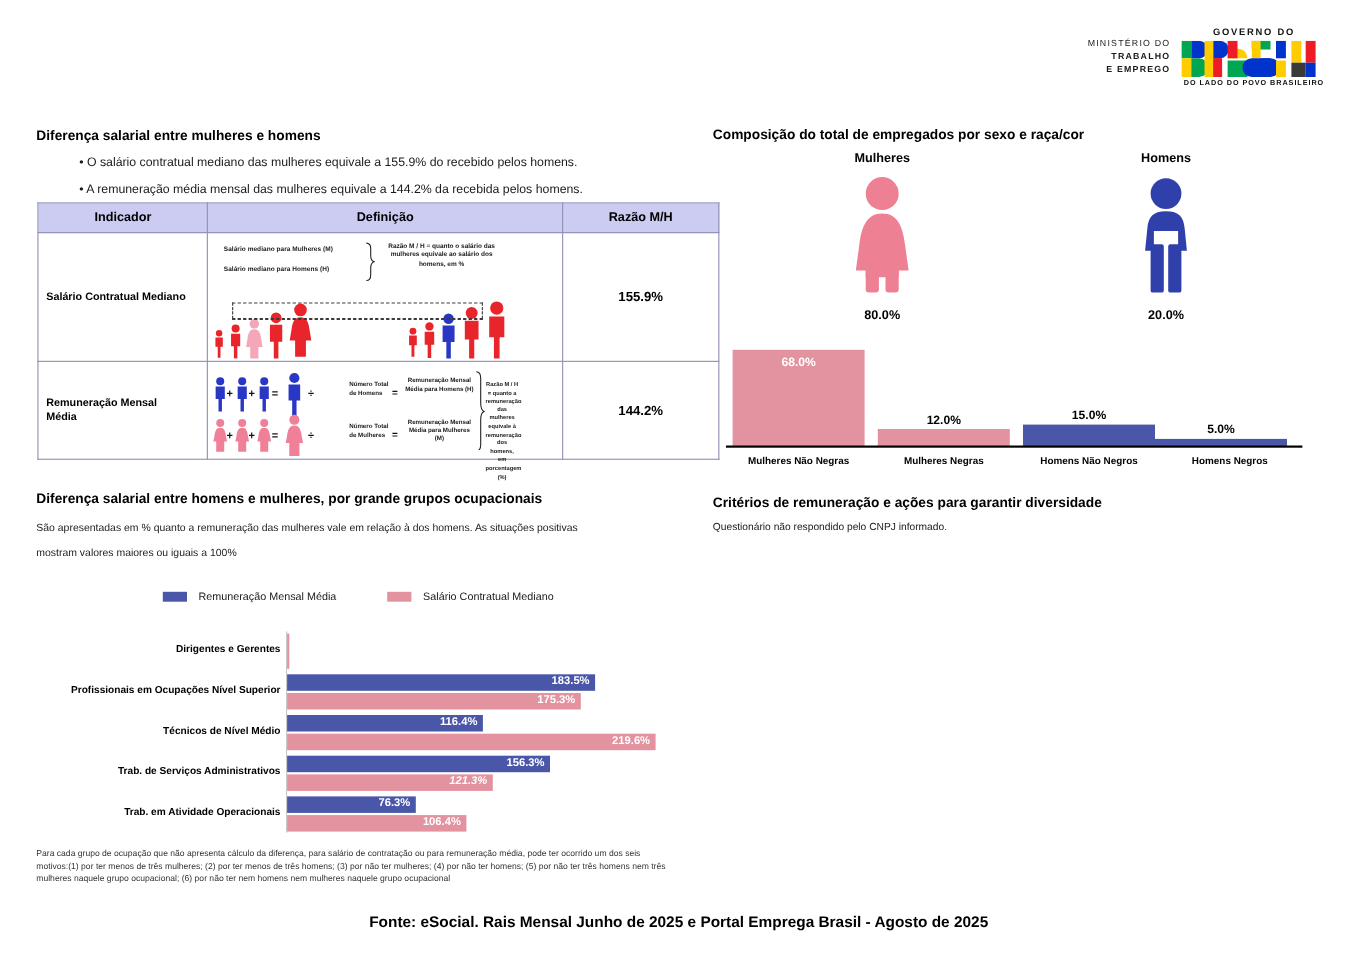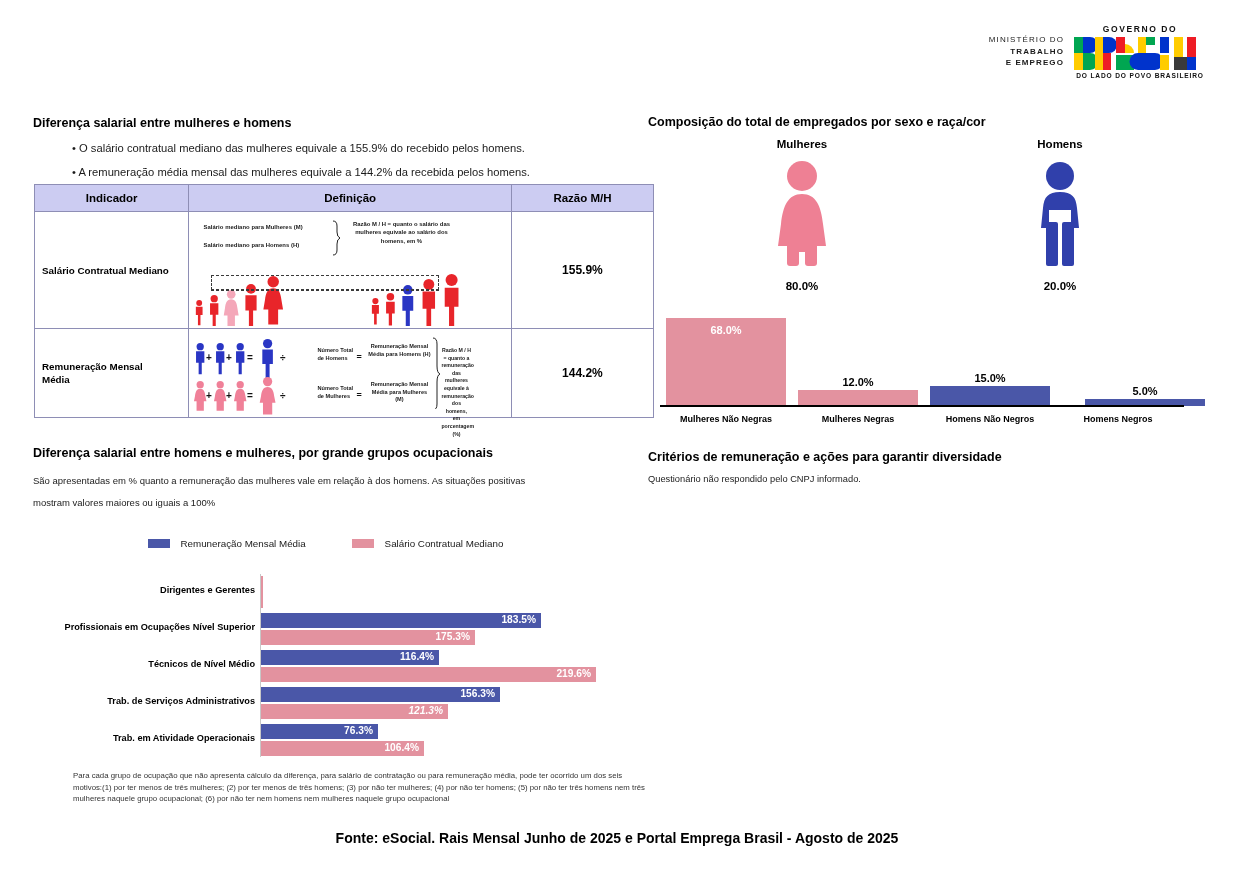--- a/index.html
+++ b/index.html
@@ -152,21 +152,21 @@
   .occ-bar .occ-val {
     position: absolute; right: 5px; top: 1px;
     font-size: 10.2px; font-weight: bold; color: #ffffff; white-space: nowrap;
   }
   .occ-bar-media { top: 2px; background: #4a57a8; }
   .occ-bar-mediano { top: 19px; background: #e3929f; }
   .occ-zero { position: absolute; left: 228px; width: 1.5px; background: #e3929f; }
 
   #occ-foot {
     position: absolute; left: 33px; top: 770px; width: 580px;
-    font-size: 7.8px; color: #333; line-height: 11.6px; margin-left: 40px;
+    font-size: 7.8px; color: #333; line-height: 11.6px;
   }
 
   
   #footer {
     position: absolute; left: 0; top: 830px; width: 1234px;
     text-align: center; font-size: 14px; font-weight: bold; color: #000;
   }
 </style>
 </head>
 <body>
@@ -415,21 +415,21 @@
   <div class="race-col" style="left:138px;height:20px;">
     <div class="race-bar" style="height:16px;background:#e3929f;"></div>
     <div class="race-val-out" style="bottom:18px;">12.0%</div>
   </div>
 
   <div class="race-col" style="left:270px;height:20px;">
     <div class="race-bar" style="height:20px;background:#4a57a8;"></div>
     <div class="race-val-out" style="bottom:22px;">15.0%</div>
   </div>
 
-  <div class="race-col" style="left:425px;height:7px;">
+  <div class="race-col" style="left:390px;height:7px;">
     <div class="race-bar" style="height:7px;background:#4a57a8;"></div>
     <div class="race-val-out" style="bottom:9px;">5.0%</div>
   </div>
 
   <div class="race-axis"></div>
 
   <div class="race-cat" style="left:0px;">Mulheres Não Negras</div>
   <div class="race-cat" style="left:132px;">Mulheres Negras</div>
   <div class="race-cat" style="left:264px;">Homens Não Negros</div>
   <div class="race-cat" style="left:392px;">Homens Negros</div>
@@ -461,21 +461,21 @@
   <div class="occ-group" style="top:4px;">
     <div class="occ-cat">Dirigentes e Gerentes</div>
     <div class="occ-zero" style="top:2px;height:32px;"></div>
   </div>
 
   <div class="occ-group" style="top:41px;">
     <div class="occ-cat">Profissionais em Ocupações Nível Superior</div>
     <div class="occ-bar occ-bar-media" style="width:280px;">
       <span class="occ-val">183.5%</span>
     </div>
-    <div class="occ-bar occ-bar-mediano" style="width:214px;">
+    <div class="occ-bar occ-bar-mediano" style="width:267px;">
       <span class="occ-val">175.3%</span>
     </div>
   </div>
 
   <div class="occ-group" style="top:78px;">
     <div class="occ-cat">Técnicos de Nível Médio</div>
     <div class="occ-bar occ-bar-media" style="width:178px;">
       <span class="occ-val">116.4%</span>
     </div>
     <div class="occ-bar occ-bar-mediano" style="width:335px;">

